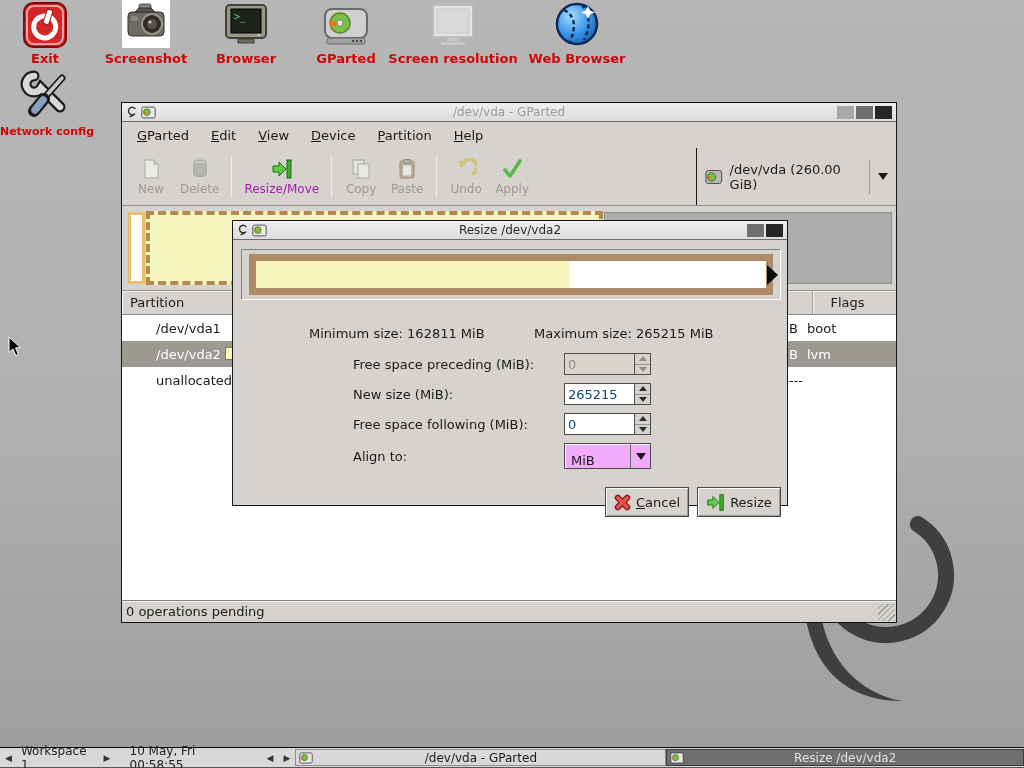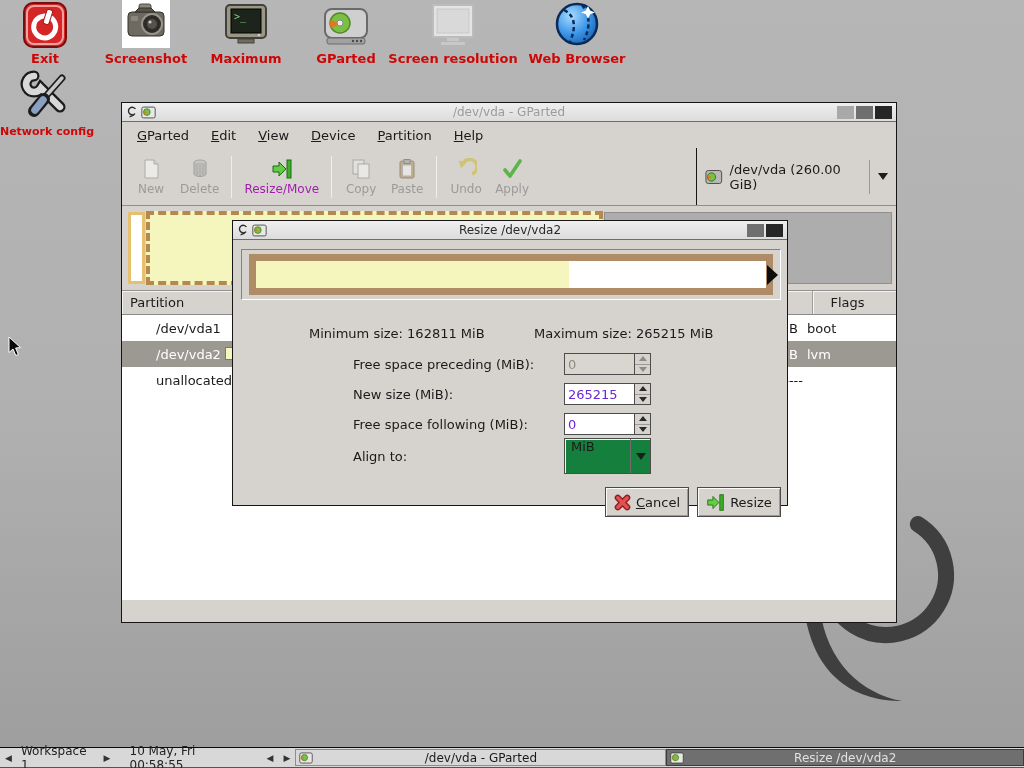--- a/index.html
+++ b/index.html
@@ -77,31 +77,31 @@
   .rs-inner { position:absolute; left:7px; top:7px; right:7px; bottom:7px; background:#ffffff; display:flex; }
   .rs-used { height:100%; background:#f5f6bd; }
   .rs-handle { position:absolute; right:2px; top:50%; transform:translateY(-50%); width:0; height:0;
     border-top:10px solid transparent; border-bottom:10px solid transparent; border-left:11px solid #0d0d0d; }
   .minmax { position:absolute; top:86px; left:0; right:0; font-size:13px; }
   .minmax .minl { position:absolute; left:76px; }
   .minmax .maxl { position:absolute; left:301px;text-align:center; }
   .frow { position:absolute; left:0; right:0; height:24px; display:flex; align-items:center; }
   .frow .flabel { position:absolute; left:120px; font-size:13px; }
   .spin { position:absolute; left:331px; width:87px; height:22px; display:flex; border:1px solid #4c4c4c; background:#fff; }
-  .spin input { flex:1; min-width:0; border:none; outline:none; background:transparent; font:13px "DejaVu Sans",sans-serif; padding-left:3px; color:#6d28d9; }
+  .spin input { flex:1; min-width:0; border:none; outline:none; background:transparent; font:13px "DejaVu Sans",sans-serif; padding-left:3px; color:#0c4a6e; }
   .spin.disabled { background:#d9d6cf; }
   .spin.disabled input { color:#8e8b85; }
   .spin-btns { width:16px; display:flex; flex-direction:column; border-left:1px solid #4c4c4c; }
   .sb { flex:1; background:#d6d3ce; display:flex; align-items:center; justify-content:center; }
   .sb + .sb { border-top:1px solid #9a9a9a; }
   .tri-up-s { width:0; height:0; border-left:4px solid transparent; border-right:4px solid transparent; border-bottom:5px solid #2a2a2a; }
   .tri-dn-s { width:0; height:0; border-left:4px solid transparent; border-right:4px solid transparent; border-top:5px solid #2a2a2a; }
   .spin.disabled .tri-up-s { border-bottom-color:#8e8b85; } .spin.disabled .tri-dn-s { border-top-color:#8e8b85; }
-  .combo { position:absolute; left:331px; width:87px; height:36px; border:1px solid #4c4c4c; background:#15803d;
-    box-shadow:inset 1px 1px 0 #f2f2f0; display:flex; align-items:flex-start; }
+  .combo { position:absolute; left:331px; width:87px; height:26px; border:1px solid #4c4c4c; background:#f0abfc;
+    box-shadow:inset 1px 1px 0 #f2f2f0; display:flex; align-items:flex-end; }
   .combo .cval { padding-left:6px; font-size:13px; flex:1; }
   .combo .carr { width:20px; align-self:stretch; border-left:1px solid #6e6e6e; display:flex; align-items:center; justify-content:center; }
   .dlg-btn { position:absolute; top:247px; width:84px; height:30px; background:#d6d3ce; border:1px solid #4a4a4a;
     box-shadow:inset 1px 1px 0 #fbfbfa, inset -1px -1px 0 #9d9a94; display:flex; align-items:center; justify-content:center; gap:5px; font-size:13px; }
   #btn-cancel { left:372px; }
   #btn-resize { left:464px; }
 
   
   #taskbar { position:absolute; left:0; right:0; bottom:0; height:21px; background:#d8d8d8;
     border-top:1px solid #0a0a0a; border-bottom:1px solid #555; display:flex; align-items:stretch; z-index:30; font-size:12px; }
@@ -152,21 +152,21 @@
 </div>
 
 <div class="desk-icon" style="left:203px; top:4px; width:86px;">
   <svg width="42" height="44" viewBox="0 0 42 44">
     <rect x="1" y="1" width="40" height="33" rx="4" fill="#9a9884" stroke="#42403a" stroke-width="2"></rect>
     <rect x="6" y="5" width="30" height="24" fill="#1c241c" stroke="#000"></rect>
     <text x="9" y="16" fill="#84d084" font-size="10" font-family="'DejaVu Sans Mono',monospace">&gt;_</text>
     <rect x="13" y="35" width="16" height="4" fill="#6e6c5e" stroke="#42403a"></rect>
     <circle cx="34" cy="31" r="1.2" fill="#d8d6c0"></circle>
   </svg>
-  <div class="lbl">Maximum</div>
+  <div class="lbl">Browser</div>
 </div>
 
 <div class="desk-icon" style="left:308px; top:6px; width:76px;">
   <svg width="46" height="42" viewBox="0 0 46 42">
     <rect x="2" y="3" width="42" height="29" rx="7" fill="#cfcfcf" stroke="#6a6a6a" stroke-width="2"></rect>
     <circle cx="17" cy="17" r="10" fill="#7ac143" stroke="#55882c" stroke-width="1.5"></circle>
     <path d="M17 17 L8.6 22.5 A10 10 0 0 1 7.2 14 Z" fill="#e07820"></path>
     <circle cx="17" cy="17" r="3" fill="#ececec" stroke="#888"></circle>
     <rect x="4" y="32" width="38" height="6" rx="2" fill="#a2a2a2" stroke="#6a6a6a"></rect>
     <circle cx="30" cy="35" r="1.2" fill="#4a4a4a"></circle>
@@ -334,20 +334,24 @@
       <span class="swatch"></span>
       <span class="frag">iB</span>
       <span class="flagv">lvm</span>
     </div>
     <div class="trow r3">
       <span class="pname">unallocated</span>
       <span class="frag">----</span>
     </div>
   </div>
 
+  <div class="statusbar">
+    <span>0 operations pending</span>
+    <span class="grip"></span>
+  </div>
 </div>
 
 <div class="window" id="resize-dialog">
   <div class="titlebar">
     <span class="ttext active">Resize /dev/vda2</span>
     <span class="ticon">
       <svg width="12" height="14" viewBox="0 0 14 16">
         <path d="M11 4.5 A4.4 4.4 0 1 0 10.4 10 Q8 13.4 4.2 13.6" stroke="#2a2a2a" stroke-width="1.6" fill="none"></path>
       </svg>
       <svg width="15" height="13" viewBox="0 0 18 15">

